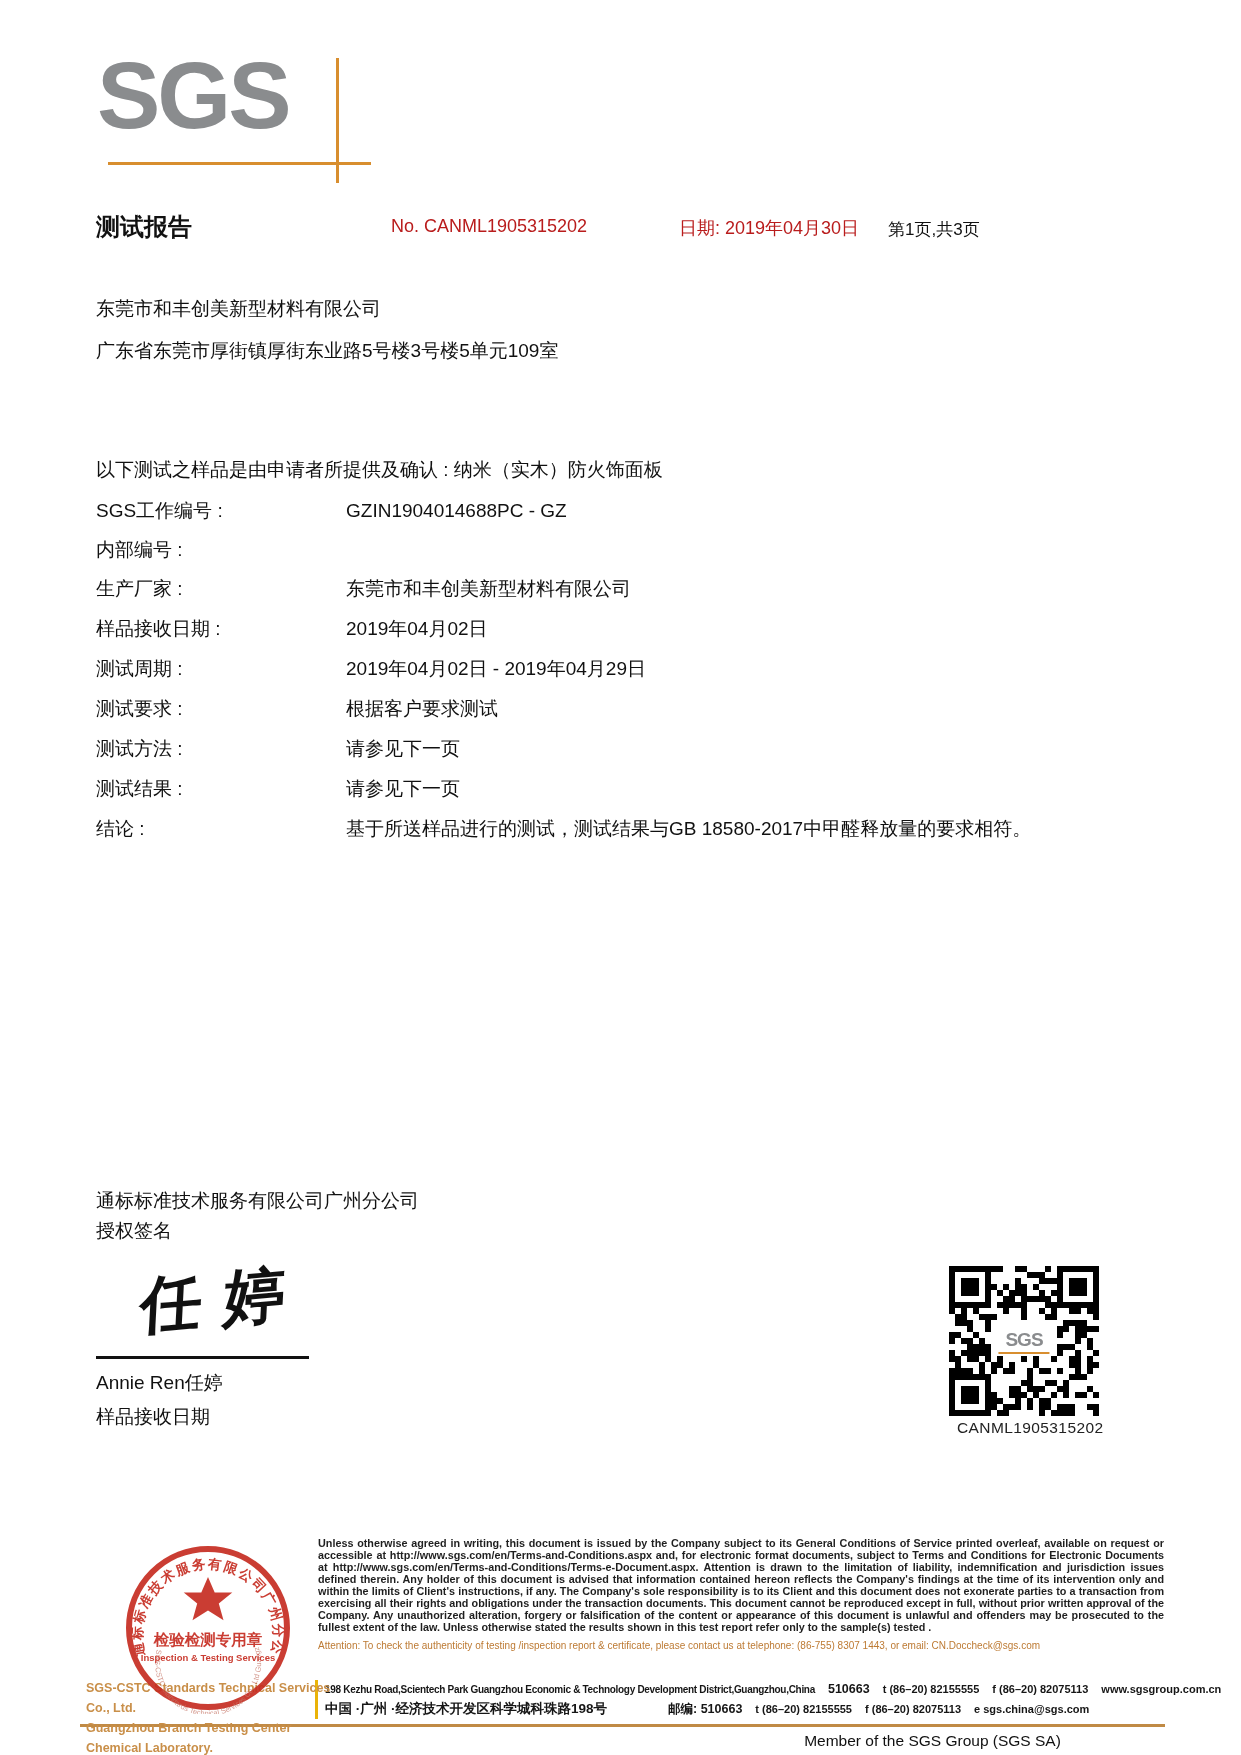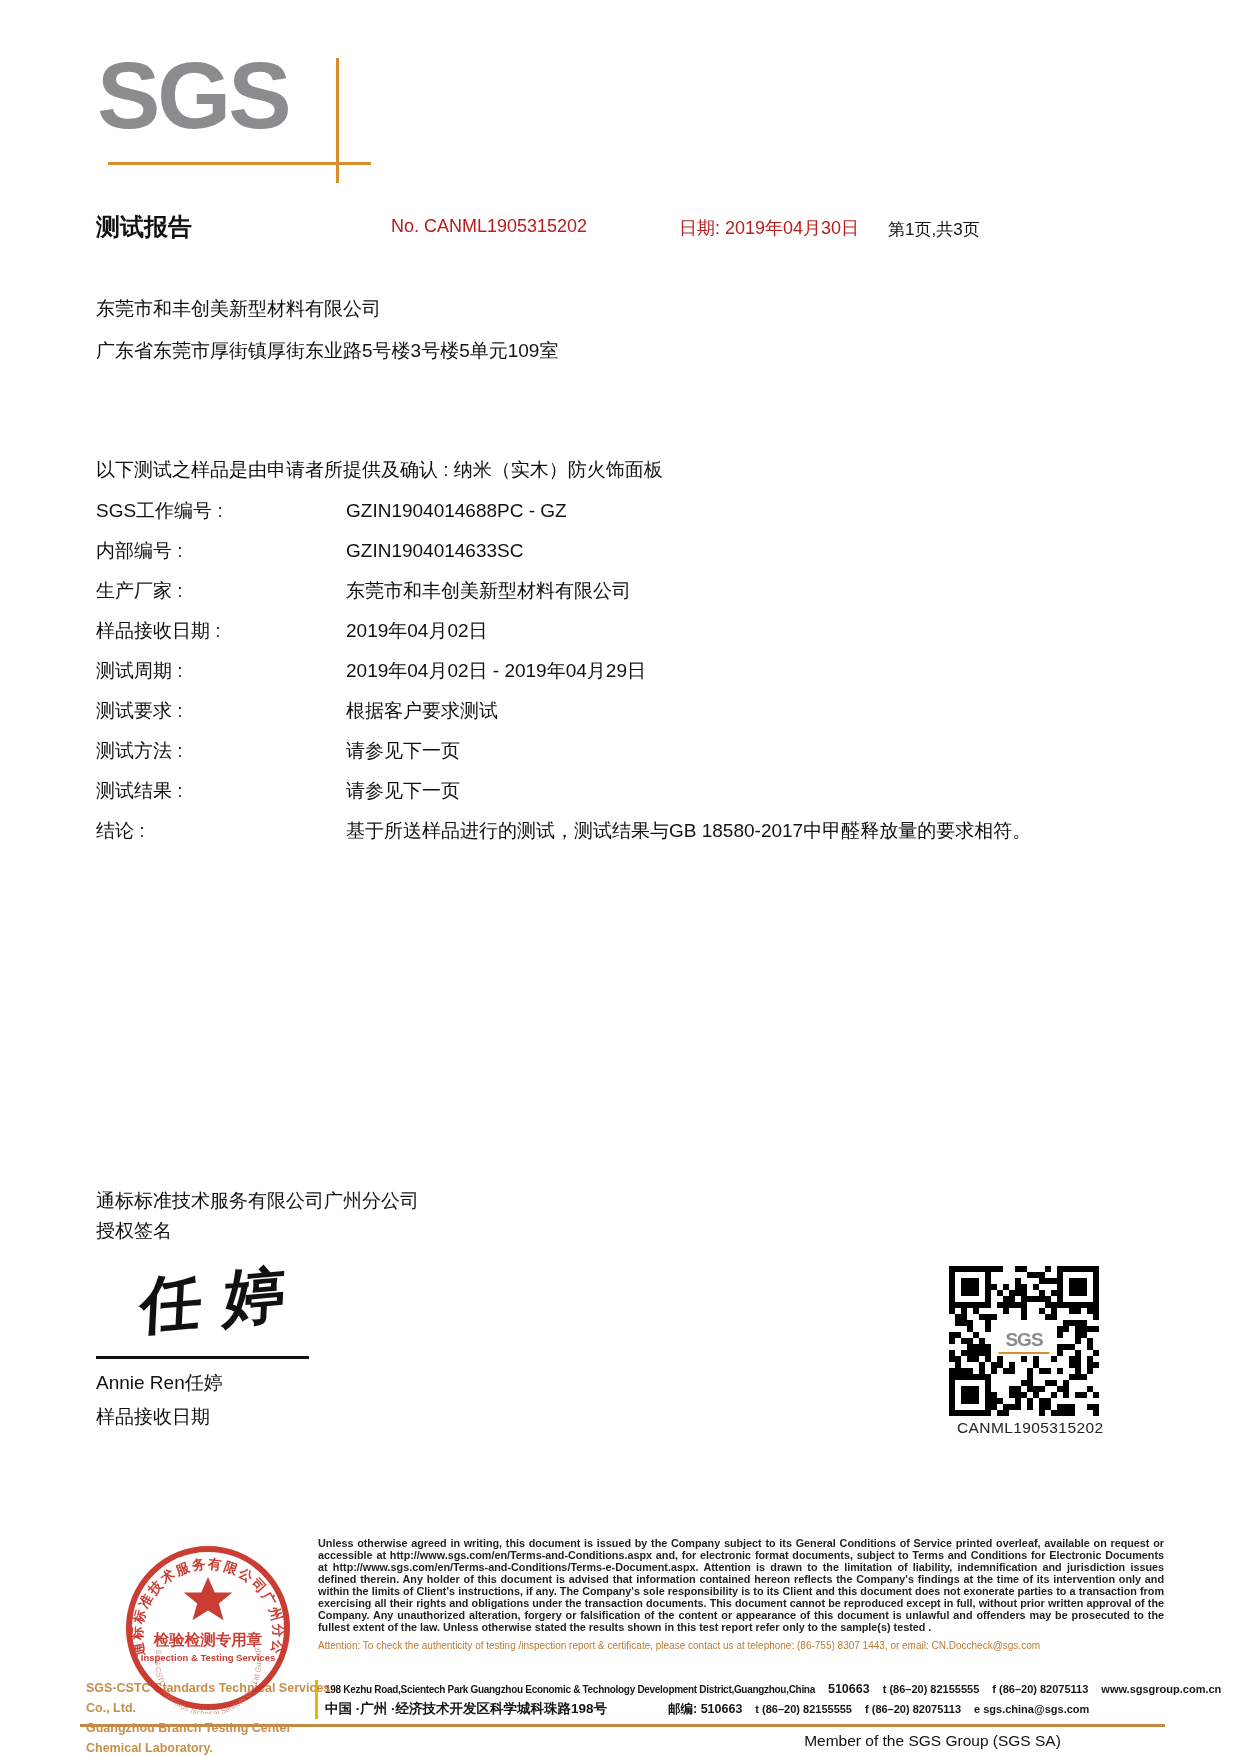--- a/index.html
+++ b/index.html
@@ -93,21 +93,20 @@
 
   <div class="abs body-text" style="left:96px; top:457px;">以下测试之样品是由申请者所提供及确认 : 纳米（实木）防火饰面板</div>
 
   <div class="abs" style="left:96px; top:497px; width:1060px;">
     <div class="frow">
       <div class="flabel">SGS工作编号 :</div>
       <div class="fvalue">GZIN1904014688PC - GZ</div>
     </div>
     <div class="frow">
       <div class="flabel">内部编号 :</div>
-      <div class="fvalue">GZIN1904014633SC</div>
     </div>
     <div class="frow">
       <div class="flabel">生产厂家 :</div>
       <div class="fvalue">东莞市和丰创美新型材料有限公司</div>
     </div>
     <div class="frow">
       <div class="flabel">样品接收日期 :</div>
       <div class="fvalue">2019年04月02日</div>
     </div>
     <div class="frow">

